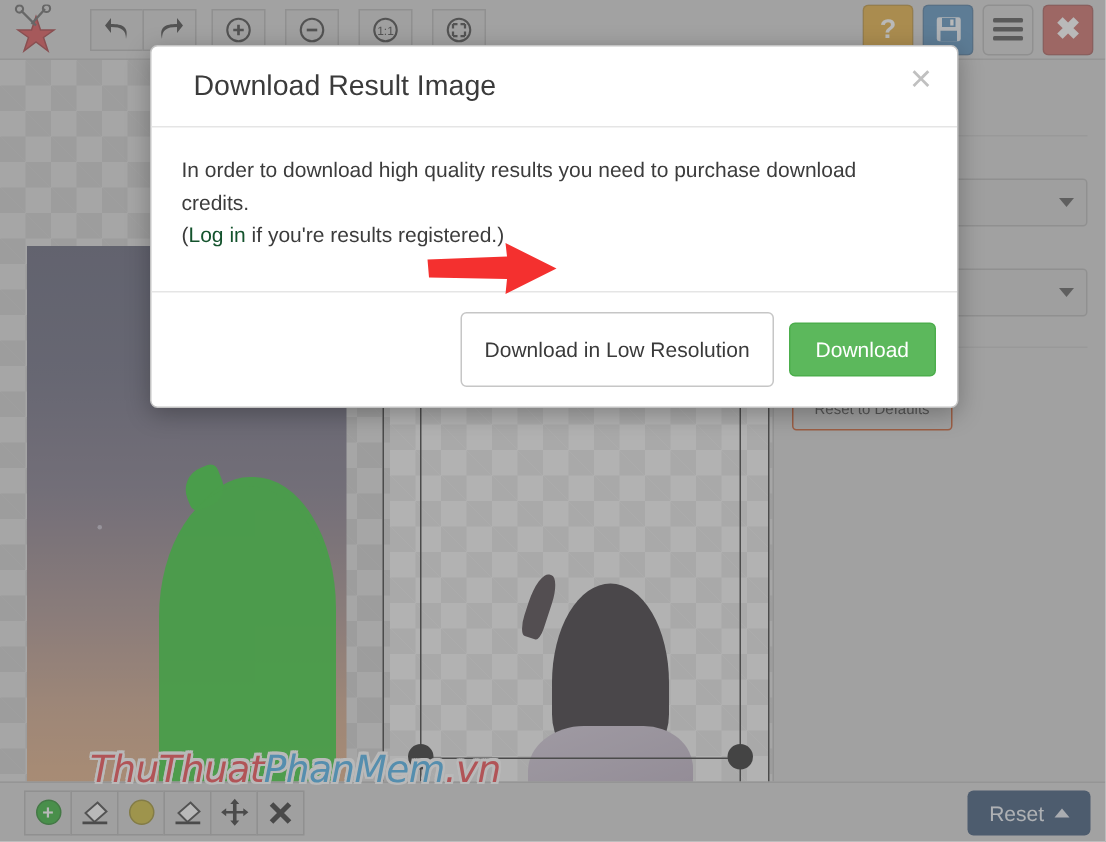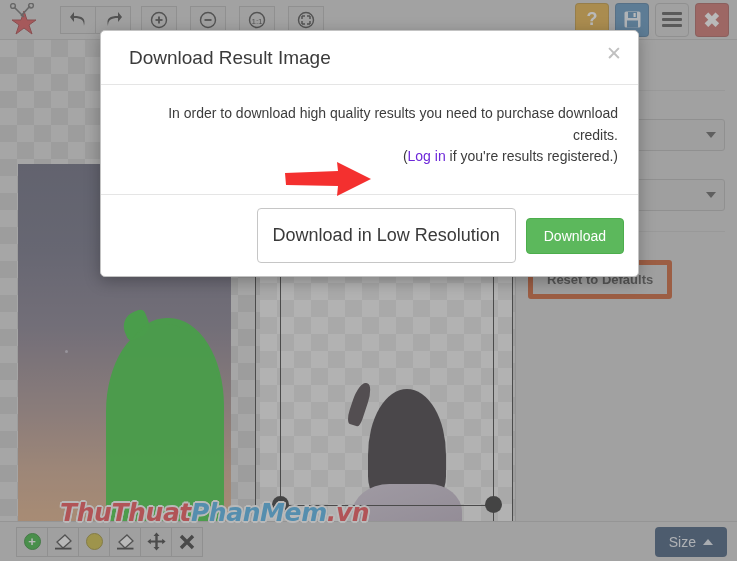--- a/index.html
+++ b/index.html
@@ -111,21 +111,21 @@
   .guide-v { position: absolute; top: 40px; width: 1px; height: 470px; background: #1a1a1a; }
   .guide-h { position: absolute; height: 1px; background: #1a1a1a; }
   .handle {
     position: absolute; width: 17px; height: 17px;
     background: #0c0c0c; border-radius: 50%;
   }
 
   
   .watermark {
     position: absolute; left: 60px; top: 498px;
-    font-size: 25px; font-weight: bold; font-style: italic;
+    font-size: 25px; font-weight: normal; font-style: italic;
     letter-spacing: -.4px;
     font-family: "DejaVu Sans", sans-serif;
     text-shadow: -1.4px -1.4px 0 #fff, 1.4px -1.4px 0 #fff,
                  -1.4px 1.4px 0 #fff, 1.4px 1.4px 0 #fff,
                   0 -1.6px 0 #fff, 0 1.6px 0 #fff,
                  -1.6px 0 0 #fff, 1.6px 0 0 #fff;
     white-space: nowrap;
     z-index: 30;
   }
   .wm-red { color: #ef2d34; }
@@ -191,22 +191,22 @@
     display: flex; align-items: center; justify-content: space-between;
     padding: 0 8px; font-size: 13px; color: #2e2e2e;
     cursor: pointer;
   }
   .caret-d { border-left:5px solid transparent; border-right:5px solid transparent; border-top:6px solid #444;}
   .side-btn {
     margin-top: 18px;
     display: inline-block;
     padding: 7px 14px;
     background: #c9c9c9;
-    border: 5px solid #c2410c; border-radius: 3px;
-    font-size: 13px; color: #303030; cursor: pointer; font-weight: bold;
+    border: 1px solid #c2410c; border-radius: 3px;
+    font-size: 10px; color: #303030; cursor: pointer;
   }
 
   
   .toolbar-bottom {
     position: absolute; left: 0; bottom: 0;
     width: 737px; height: 40px;
     background: #cfcfcf;
     border-top: 1px solid #b4b4b4;
     display: flex; align-items: center;
     z-index: 20;
@@ -251,31 +251,31 @@
   .dlg-head {
     position: relative;
     padding: 16px 28px 15px;
     border-bottom: 1px solid #e5e5e5;
   }
   .dlg-title { font-size: 19px; color: #3b3b3b; font-weight: normal; }
   .dlg-x {
     position: absolute; right: 16px; top: 13px;
     font-size: 19px; color: #c0c0c0; cursor: pointer; line-height: 1;
   }
-  .dlg-body { padding: 18px 20px 26px; text-align: right; }
+  .dlg-body { padding: 18px 20px 26px; }
   .dlg-text { font-size: 14px; color: #3c3c3c; line-height: 1.55; }
-  .dlg-link { color: #6d28d9; cursor: pointer; }
+  .dlg-link { color: #14532d; cursor: pointer; }
   .dlg-foot {
     border-top: 1px solid #e5e5e5;
     padding: 13px 14px;
     display: flex; align-items: center; justify-content: flex-end; gap: 10px;
   }
   .btn-low {
     background: #fff; border: 1px solid #c6c6c6; border-radius: 4px;
-    padding: 16px 15px; font-size: 18px; color: #3a3a3a; cursor: pointer;
+    padding: 16px 15px; font-size: 14px; color: #3a3a3a; cursor: pointer;
   }
   .btn-purchase {
     background: #5cb85c; border: 1px solid #4cae4c; border-radius: 4px;
     padding: 9px 17px; font-size: 14px; color: #fff; cursor: pointer;
   }
   .red-arrow { position: absolute; left: 182px; top: 128px; z-index: 55; }
 </style>
 </head>
 <body>
 
@@ -439,21 +439,21 @@
       </div>
 
       <div class="bt-btn">
         <svg width="18" height="18" viewBox="0 0 18 18">
           <path d="M3 3 L15 15 M15 3 L3 15" stroke="#151515" stroke-width="3.4" stroke-linecap="butt"></path>
         </svg>
       </div>
     </div>
 
     <div class="size-btn">
-      <span>Size</span>
+      <span>Reset</span>
       <span class="caret-u"></span>
     </div>
   </div>
 
   <div class="overlay"></div>
 
   <div class="dialog">
     <div class="dlg-head">
       <div class="dlg-title">Download Result Image</div>
       <div class="dlg-x">✕</div>

